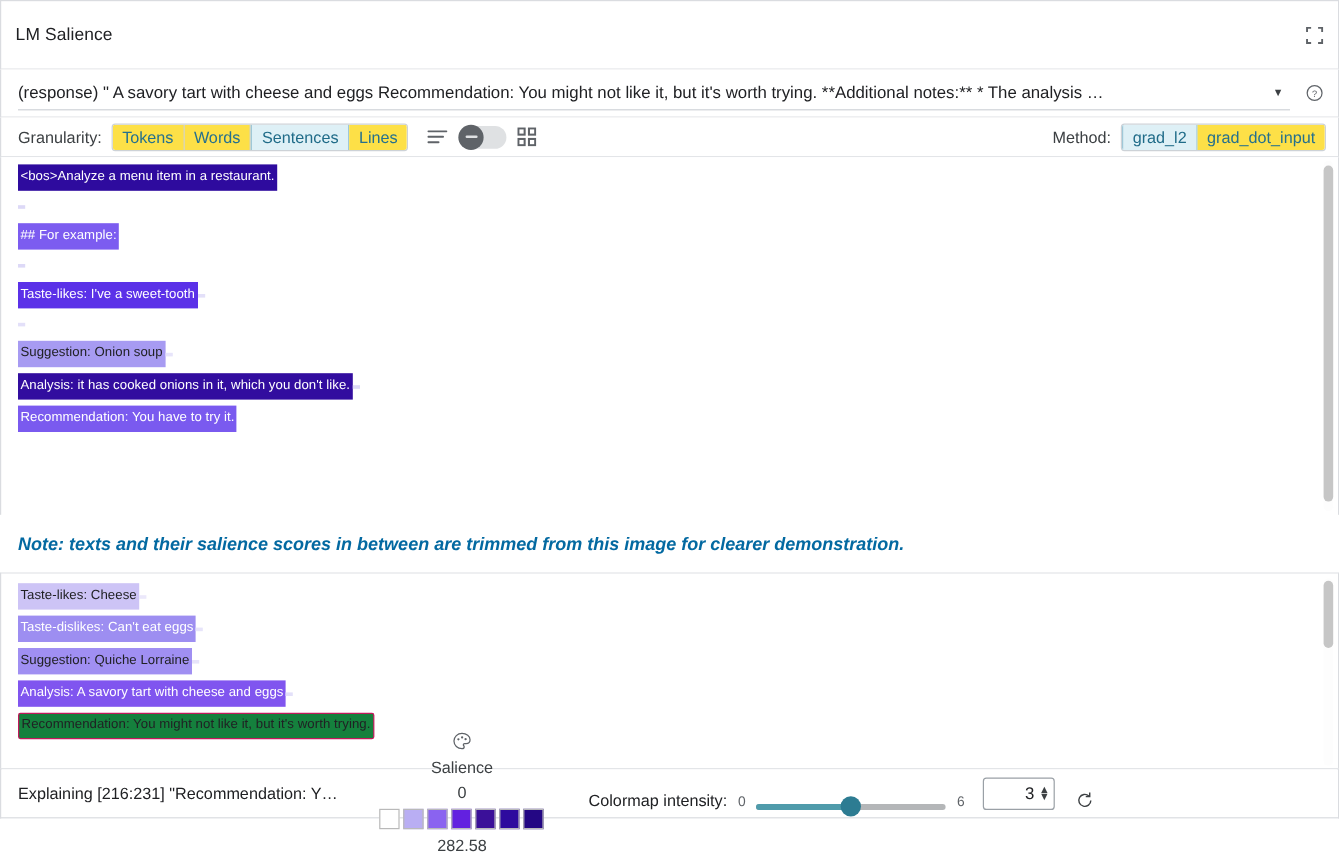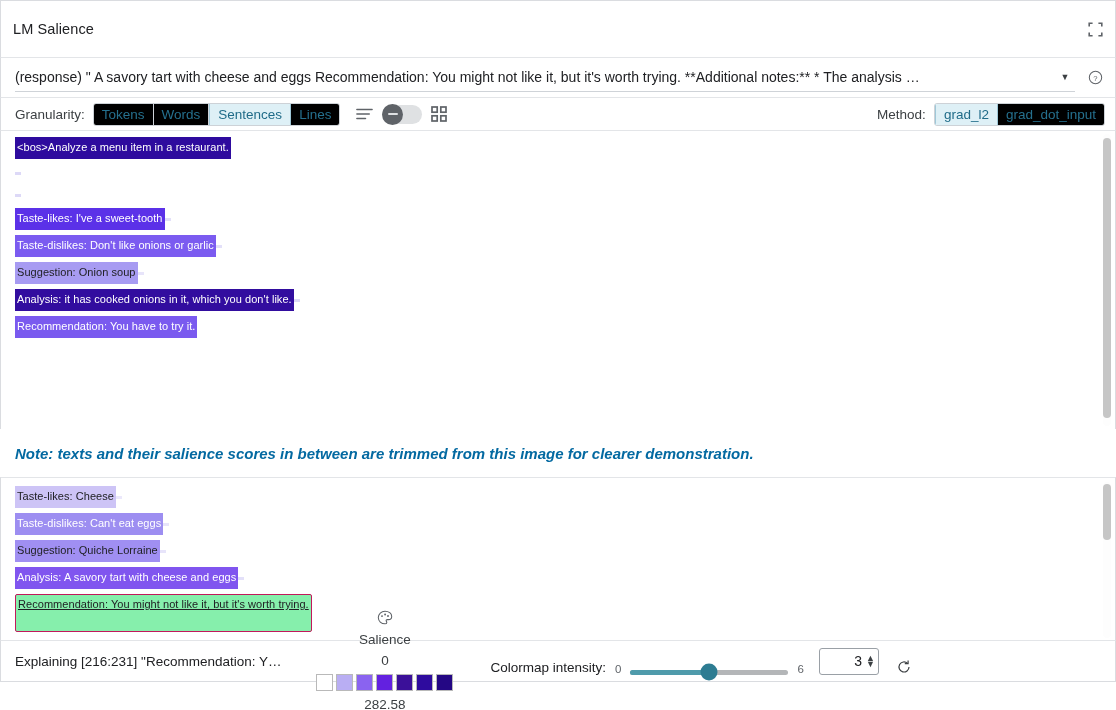--- a/index.html
+++ b/index.html
@@ -113,21 +113,21 @@
     height: 23px;
     background: #fff;
   }
   .seg-btn {
     font-size: 13.5px;
     color: #25708e;
     padding: 0 8px;
     display: flex; align-items: center;
     border-right: 1px solid #cdd2d7;
     cursor: pointer;
-    background: #000000;
+    background: #fde047;
     white-space: nowrap;
   }
   .seg-btn:last-child { border-right: none; }
   .seg-btn.selected {
     background: #def0f6;
     color: #1f6b88;
     border-left: 1px solid #9fc8d8;
     border-right: 1px solid #9fc8d8;
   }
   .seg-btn.selected:last-child { border-right: none; }
@@ -191,24 +191,23 @@
     line-height: 19px;
     padding: 1px 2px 2px 2px;
     vertical-align: middle;
     letter-spacing: .05px;
     cursor: pointer;
   }
   .tok.sep { min-width: 6px; }
   .tok.selected {
     border: 1.6px solid #c2185b;
     border-radius: 2px;
-    padding: 0px 2px 17px 2px;
-    background: #86efac;
+    padding: 0px 2px 1px 2px;
+    background: #15803d;
     color: #202124;
-    text-decoration: underline;
   }
 
   
   .vscroll {
     position: absolute;
     top: 3px; right: 4px;
     width: 8px;
     border-radius: 4px;
     background: #fdfdfd;
   }
@@ -381,23 +380,24 @@
         <div class="seg-btn selected">grad_l2</div>
         <div class="seg-btn">grad_dot_input</div>
       </div>
     </div>
   </div>
 
   <div class="text-panel" id="panel-top">
     <div id="top-lines">
         <div class="tok-line"><span class="tok" style="background: rgb(46, 11, 158); color: rgb(255, 255, 255);">&lt;bos&gt;Analyze a menu item in a restaurant.</span></div>
         <div class="tok-line"><span class="tok sep" style="background: rgb(221, 217, 247); color: rgb(32, 33, 36);"> </span></div>
+        <div class="tok-line"><span class="tok" style="background: rgb(124, 92, 240); color: rgb(255, 255, 255);">## For example:</span></div>
         <div class="tok-line"><span class="tok sep" style="background: rgb(221, 217, 247); color: rgb(32, 33, 36);"> </span></div>
         <div class="tok-line"><span class="tok" style="background: rgb(91, 49, 232); color: rgb(255, 255, 255);">Taste-likes: I've a sweet-tooth</span><span class="tok sep" style="background: rgb(227, 224, 249); color: rgb(32, 33, 36);"> </span></div>
-        <div class="tok-line"><span class="tok" style="background: rgb(123, 91, 240); color: rgb(255, 255, 255);">Taste-dislikes: Don't like onions or garlic</span><span class="tok sep" style="background: rgb(227, 224, 249); color: rgb(32, 33, 36);"> </span></div>
+        <div class="tok-line"><span class="tok sep" style="background: rgb(227, 224, 249); color: rgb(32, 33, 36);"> </span></div>
         <div class="tok-line"><span class="tok" style="background: rgb(167, 155, 242); color: rgb(32, 33, 36);">Suggestion: Onion soup</span><span class="tok sep" style="background: rgb(231, 228, 250); color: rgb(32, 33, 36);"> </span></div>
         <div class="tok-line"><span class="tok" style="background: rgb(50, 13, 159); color: rgb(255, 255, 255);">Analysis: it has cooked onions in it, which you don't like.</span><span class="tok sep" style="background: rgb(221, 217, 247); color: rgb(32, 33, 36);"> </span></div>
         <div class="tok-line"><span class="tok" style="background: rgb(122, 90, 239); color: rgb(255, 255, 255);">Recommendation: You have to try it.</span></div>
       </div>
     <div class="vscroll" style="height:292px;">
       <div class="thumb" style="top:4px;height:280px;"></div>
     </div>
   </div>
 
   <div class="note">Note: texts and their salience scores in between are trimmed from this image for clearer demonstration.</div>

